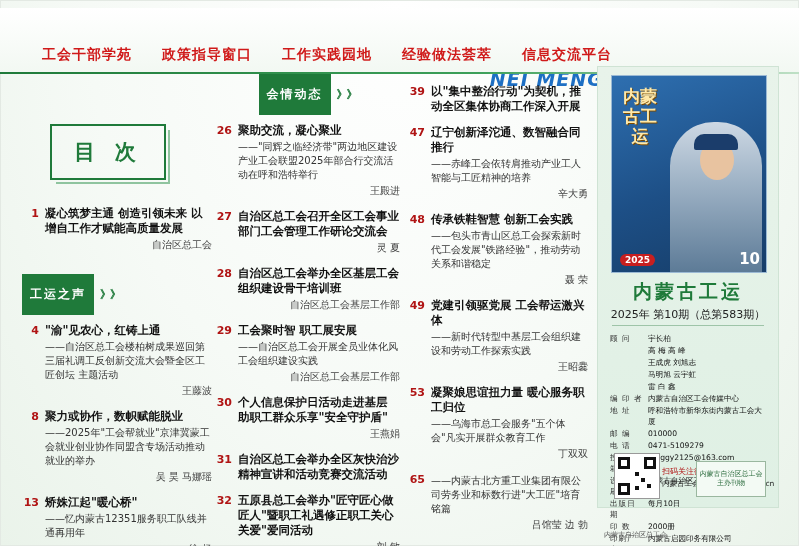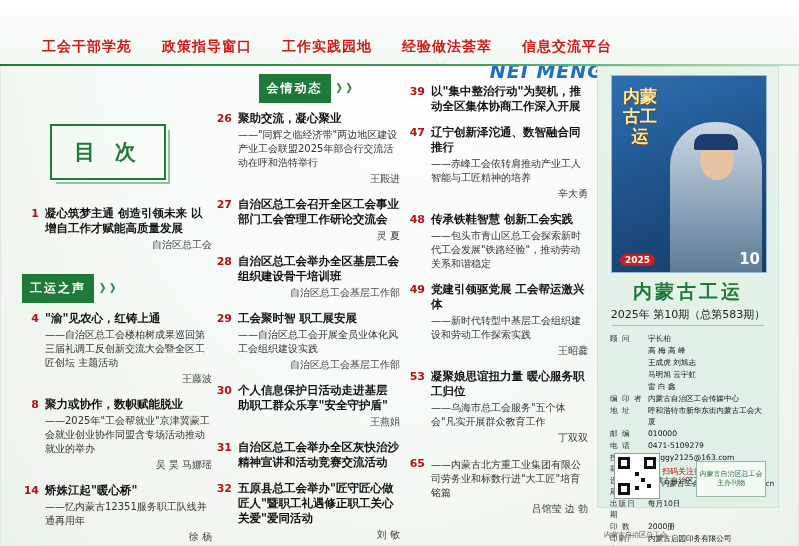--- a/index.html
+++ b/index.html
@@ -15,21 +15,21 @@
       radial-gradient(ellipse at 50% 0%, #ffffff 0%, #f6faf6 55%, #eaf3ea 100%);
     box-sizing:border-box;
   }
   
   .page:before{
     content:"";position:absolute;inset:0;border:1px solid #e3e9e3;pointer-events:none;
   }
 
   
   .topbar{
-    position:absolute;left:0;top:0;width:799px;height:66px;
+    position:absolute;left:0;top:8px;width:799px;height:66px;
     background:linear-gradient(180deg,#ffffff 0%,#f2f8f2 100%);
   }
   .topbar .greenline{
     position:absolute;left:0;top:64px;width:799px;height:2px;
     background:linear-gradient(90deg,#1f7a3a 0%,#3da05a 60%,#bfe0c6 100%);
   }
   .heads{
     position:absolute;left:42px;top:38px;display:flex;gap:30px;align-items:baseline;
   }
   .heads span{
@@ -56,21 +56,21 @@
   .mulu-box:after{
     content:"";position:absolute;right:-6px;bottom:-6px;width:112px;height:52px;
     border-right:2px solid #8fc49f;border-bottom:2px solid #8fc49f;
   }
 
   .sect-title{
     display:flex;align-items:center;gap:6px;margin:22px 0 8px 0;
   }
   .sect-title .label{
     font-size:12px;font-weight:bold;color:#ffffff;background:#1f7a3a;
-    padding:6px 8px;letter-spacing:2px;
+    padding:12px 8px;letter-spacing:2px;
   }
   .sect-title .arrows{color:#1f7a3a;font-size:11px;font-weight:bold;letter-spacing:-1px;}
 
   .entry{margin:0 0 11px 0;display:flex;gap:6px;align-items:flex-start;}
   .entry .pg{
     min-width:17px;text-align:right;font-size:11px;color:#b01414;font-weight:bold;
     line-height:14px;padding-top:1px;
   }
   .entry .body{flex:1;}
   .entry .t{font-size:11.5px;color:#111;line-height:15px;font-weight:bold;}
@@ -199,21 +199,21 @@
     <div class="entry">
       <div class="pg">8</div>
       <div class="body">
         <div class="t">聚力或协作，数帜赋能脱业</div>
         <div class="s">——2025年"工会帮就业"京津冀蒙工会就业创业协作同盟含专场活动推动就业的举办</div>
         <div class="a">吴 昊 马娜瑶</div>
       </div>
     </div>
 
     <div class="entry">
-      <div class="pg">14</div>
+      <div class="pg">13</div>
       <div class="body">
         <div class="t">矫姝江起"暖心桥"</div>
         <div class="s">——忆内蒙古12351服务职工队线并通再用年</div>
         <div class="a">徐 杨</div>
       </div>
     </div>
 
   </div>
 
   <div class="col col2">
@@ -288,20 +288,21 @@
         <div class="t">辽宁创新泽沱通、数智融合同推行</div>
         <div class="s">——赤峰工会依转肩推动产业工人智能与工匠精神的培养</div>
         <div class="a">辛大勇</div>
       </div>
     </div>
     <div class="entry">
       <div class="pg">48</div>
       <div class="body">
         <div class="t">传承铁鞋智慧 创新工会实践</div>
         <div class="s">——包头市青山区总工会探索新时代工会发展"铁路经验"，推动劳动关系和谐稳定</div>
+        <div class="a">聂 荣</div>
       </div>
     </div>
     <div class="entry">
       <div class="pg">49</div>
       <div class="body">
         <div class="t">党建引领驱党展 工会帮运激兴体</div>
         <div class="s">——新时代转型中基层工会组织建设和劳动工作探索实践</div>
         <div class="a">王昭爨</div>
       </div>
     </div>

